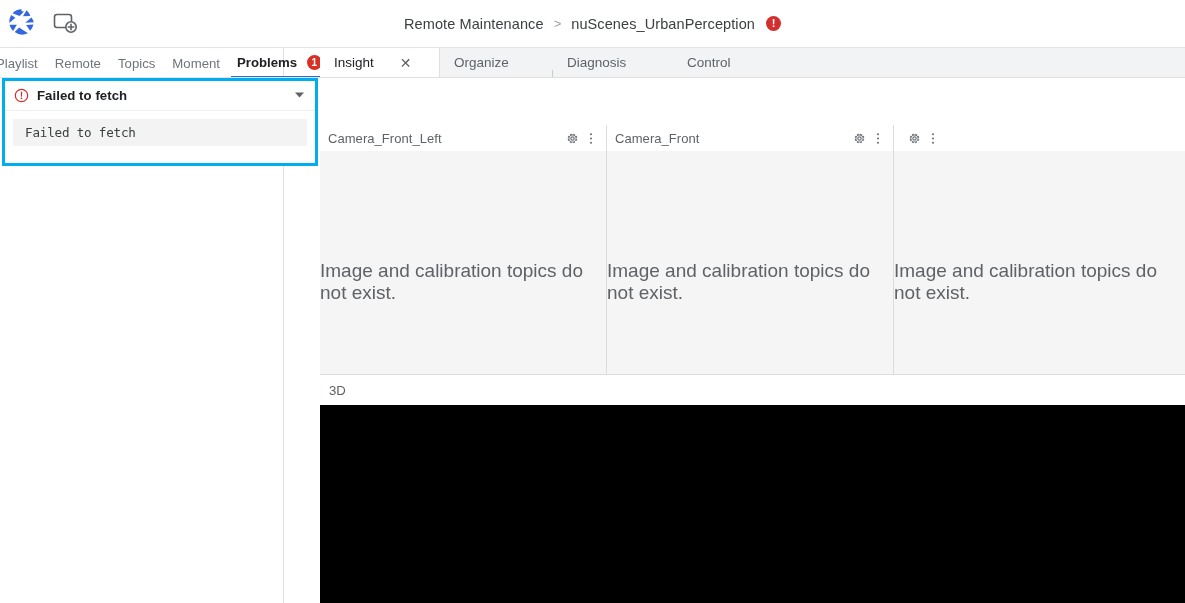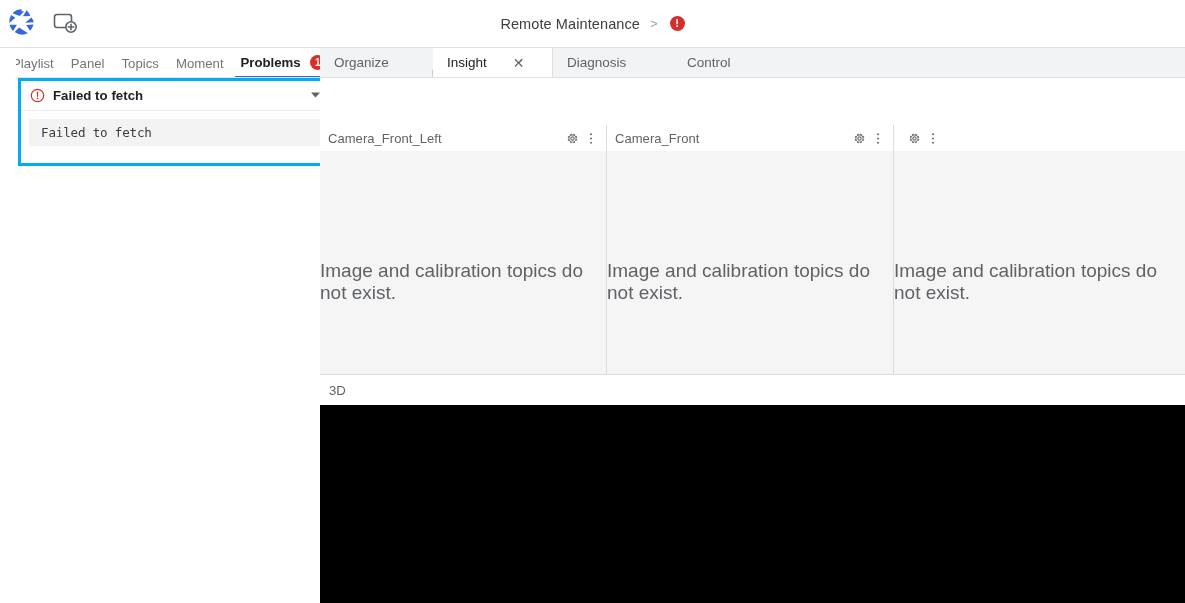--- a/index.html
+++ b/index.html
@@ -38,22 +38,22 @@
     background: #d32f2f; display: inline-flex; align-items: center;
     justify-content: center; margin-left: 2px;
   }
   .bc-badge span {
     color: #fff; font-size: 11px; font-weight: bold; line-height: 1;
     position: relative; top: -0.5px;
   }
 
   
   .left-panel {
-    position: absolute; left: 0; top: 48px; width: 320px; height: 555px;
-    background: #ffffff; border-right: 1px solid #e0e0e0; margin-left: 16px;
+    position: absolute; left: 0; top: 48px; width: 284px; height: 555px;
+    background: #ffffff; border-right: 1px solid #e0e0e0;
   }
   .left-tabbar {
     position: relative; height: 30px; width: 320px;
     border-bottom: 1px solid #e3e3e3;
     display: flex; align-items: flex-end; overflow: hidden;
   }
   .ltab {
     font-size: 13.2px; color: #70757a; padding: 0 0 6px 0;
     margin-right: 17px; white-space: nowrap; position: relative;
   }
@@ -181,34 +181,35 @@
           <rect x="2.5" y="4.5" width="17" height="13" rx="2.5" fill="none" stroke="#5f6368" stroke-width="1.6"></rect>
           <circle cx="19" cy="17" r="5.2" fill="#ffffff" stroke="#5f6368" stroke-width="1.6"></circle>
           <path d="M19 14.2v5.6M16.2 17h5.6" stroke="#5f6368" stroke-width="1.6" stroke-linecap="round"></path>
         </svg>
       </span>
     </div>
 
     <div class="breadcrumb">
       <span class="bc-item">Remote Maintenance</span>
       <span class="bc-sep">&gt;</span>
+      <span class="bc-item">nuScenes_UrbanPerception</span>
       <span class="bc-badge">
         <span>!</span>
       </span>
     </div>
   </div>
 
   <div class="left-panel">
 
     <div class="left-tabbar">
       <div class="ltab">
         <span>Playlist</span>
       </div>
       <div class="ltab">
-        <span>Panel</span>
+        <span>Remote</span>
       </div>
       <div class="ltab">
         <span>Topics</span>
       </div>
       <div class="ltab">
         <span>Moment</span>
       </div>
       <div class="ltab active">
         <span>Problems</span>
         <span class="ltab-badge">1</span>
@@ -235,27 +236,27 @@
       </div>
       <div class="problem-detail-wrap">
         <div class="problem-detail">Failed to fetch</div>
       </div>
     </div>
   </div>
 
   <div class="right-area">
 
     <div class="rtabbar">
+      <div class="rtab active" style="width:120px">
+        <span class="rtab-label">Insight</span>
+        <span class="rtab-close">✕</span>
+      </div>
       <div class="rtab" style="width:113px">
         <span class="rtab-label">Organize</span>
         <span class="rtab-divider"></span>
-      </div>
-      <div class="rtab active" style="width:120px">
-        <span class="rtab-label">Insight</span>
-        <span class="rtab-close">✕</span>
       </div>
       <div class="rtab" style="width:120px">
         <span class="rtab-label">Diagnosis</span>
       </div>
       <div class="rtab" style="width:128px">
         <span class="rtab-label">Control</span>
       </div>
     </div>
 
     <div class="cam-row">

